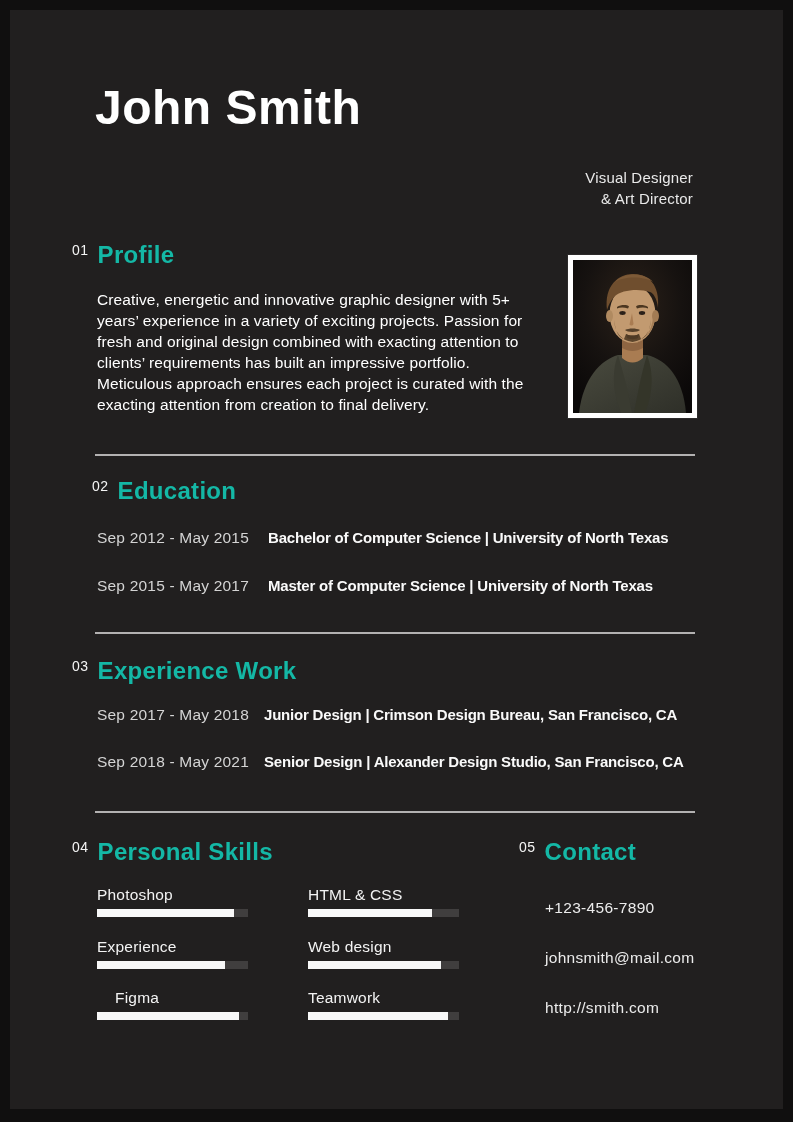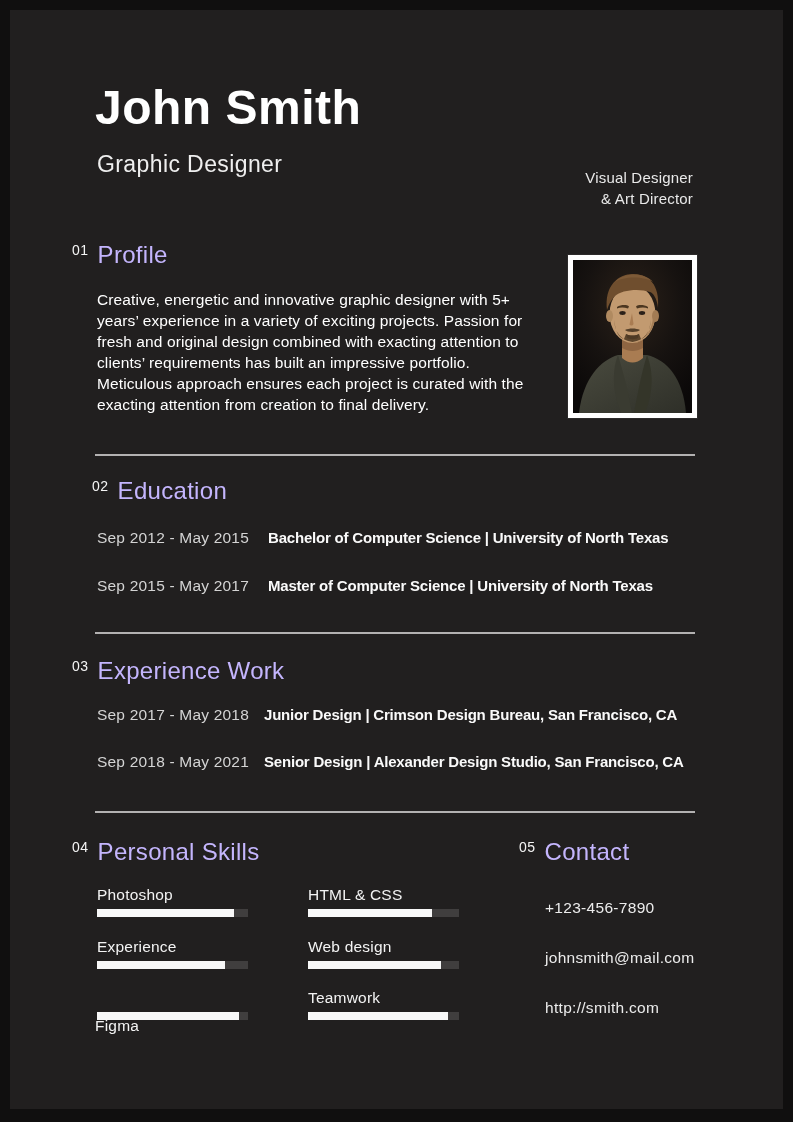--- a/index.html
+++ b/index.html
@@ -55,22 +55,22 @@
   .sec-head { display: flex; align-items: flex-start; }
   .sec-num {
     font-size: 14px;
     color: #f5f5f5;
     margin-right: 9px;
     margin-top: 1px;
     letter-spacing: 0.5px;
   }
   .sec-title {
     font-size: 24px;
-    font-weight: 400;
-    color: #c4b5fd;
+    font-weight: 700;
+    color: #14b8a6;
     letter-spacing: 0.3px;
     line-height: 1.15;
   }
 
   
   .profile-body {
     left: 97px; top: 289px;
     width: 445px;
     font-size: 15.5px;
     line-height: 21px;
@@ -131,21 +131,20 @@
     letter-spacing: 0.3px;
   }
 </style>
 </head>
 <body>
 
 <div class="page">
   <div class="frame"></div>
 
   <h1 class="abs name">John Smith</h1>
-  <div class="abs role">Graphic Designer</div>
   <div class="abs tagline">
     <div>Visual Designer</div>
     <div>&amp; Art Director</div>
   </div>
 
   <div class="abs sec-head" style="left:72px; top:241px;">
     <span class="sec-num">01</span>
     <span class="sec-title">Profile</span>
   </div>
   <p class="abs profile-body">Creative, energetic and innovative graphic designer with 5+ years’ experience in a variety of exciting projects. Passion for fresh and original design combined with exacting attention to clients’ requirements has built an impressive portfolio. Meticulous approach ensures each project is curated with the exacting attention from creation to final delivery.</p>
@@ -234,21 +233,21 @@
   </div>
 
   <span class="abs skill-label" style="left:97px; top:886px;">Photoshop</span>
   <div class="abs skill-bar" style="left:97px; top:909px;">
     <div class="skill-fill" style="width: 91%;"></div>
   </div>
   <span class="abs skill-label" style="left:97px; top:938px;">Experience</span>
   <div class="abs skill-bar" style="left:97px; top:961px;">
     <div class="skill-fill" style="width: 85%;"></div>
   </div>
-  <span class="abs skill-label" style="left:95px; top:989px;margin-top:28px;">Figma</span>
+  <span class="abs skill-label" style="left:115px; top:989px;">Figma</span>
   <div class="abs skill-bar" style="left:97px; top:1012px;">
     <div class="skill-fill" style="width: 94%;"></div>
   </div>
 
   <span class="abs skill-label" style="left:308px; top:886px;">HTML &amp; CSS</span>
   <div class="abs skill-bar" style="left:308px; top:909px;">
     <div class="skill-fill" style="width: 82%;"></div>
   </div>
   <span class="abs skill-label" style="left:308px; top:938px;">Web design</span>
   <div class="abs skill-bar" style="left:308px; top:961px;">

